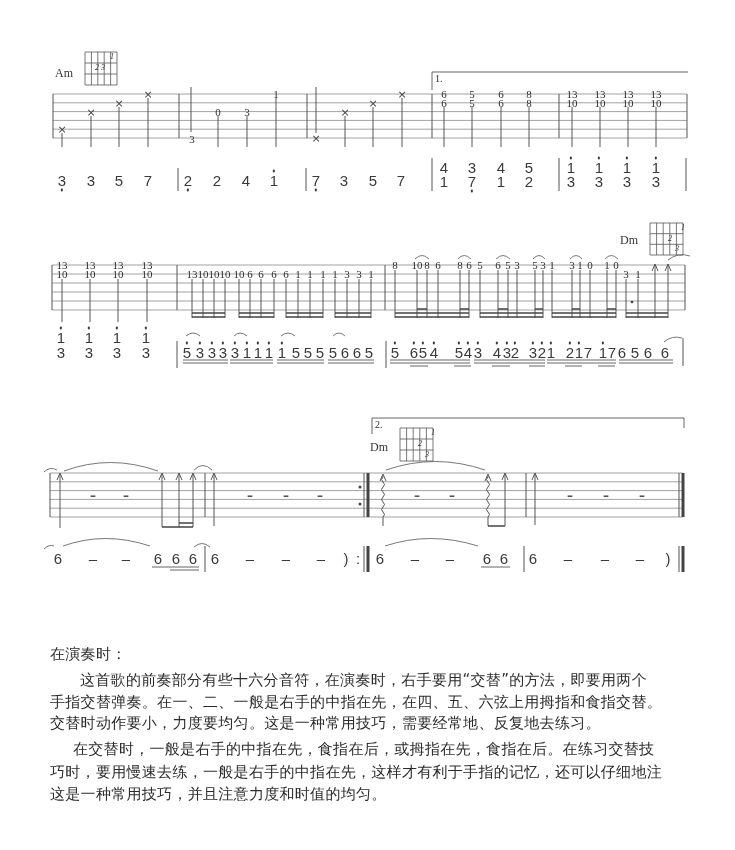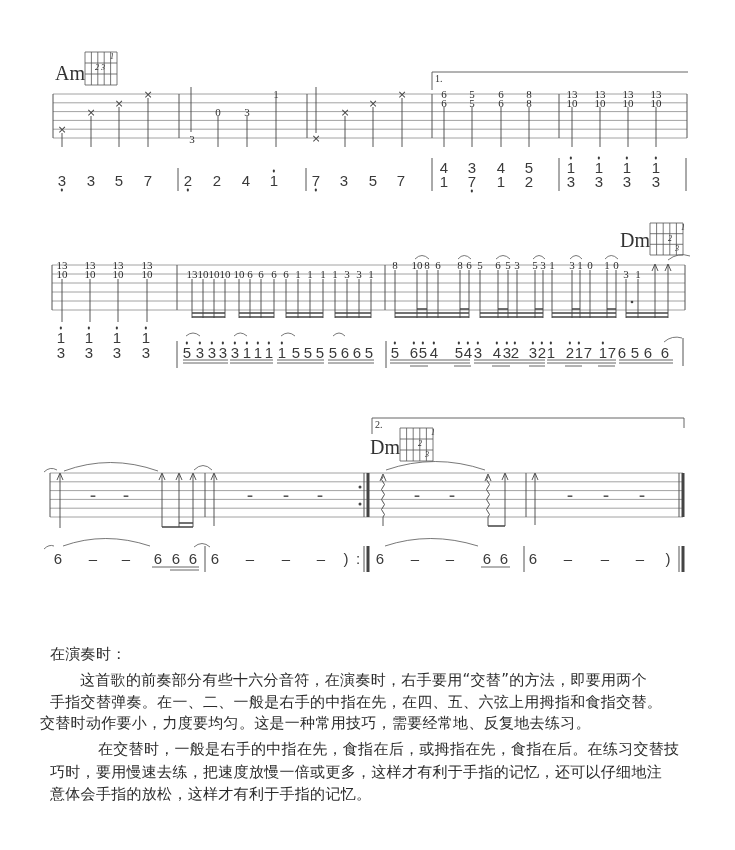--- a/index.html
+++ b/index.html
@@ -5,21 +5,21 @@
 html,body{margin:0;padding:0;background:#fff;}
 #sheet{position:relative;width:735px;height:850px;overflow:hidden;background:#fff;}
 svg.lines{position:absolute;left:0;top:0;}
 .t,.x,.d,.j,.cn,.fg,.vl,.tx{position:absolute;white-space:nowrap;line-height:1;}
 .t{transform:translate(-50%,-50%);font-family:"Liberation Serif",serif;font-size:11px;color:#2e2e2e;}
 .x{transform:translate(-50%,-50%);font-family:"DejaVu Sans",sans-serif;font-size:11px;color:#444;}
 .d{transform:translate(-50%,-50%);font-family:"DejaVu Sans",sans-serif;font-size:12px;font-weight:bold;color:#555;}
 .j{transform:translate(-50%,-50%);font-family:"Liberation Sans",sans-serif;font-size:15px;color:#3a3a3a;}
 .j[data-dot="above"]::before{content:"";position:absolute;left:50%;top:-3px;width:2.6px;height:2.6px;margin-left:-1.3px;border-radius:50%;background:#3a3a3a;}
 .j[data-dot="below"]::after{content:"";position:absolute;left:50%;bottom:-4px;width:2.6px;height:2.6px;margin-left:-1.3px;border-radius:50%;background:#3a3a3a;}
-.cn{transform:translateY(-50%);font-family:"Liberation Serif",serif;font-size:20px;color:#333;}
+.cn{transform:translateY(-50%);font-family:"Liberation Serif",serif;font-size:12px;color:#333;}
 .fg{transform:translate(-50%,-50%);font-family:"Liberation Serif",serif;font-style:italic;font-size:8px;color:#333;}
 .vl{font-family:"Liberation Serif",serif;font-size:10px;color:#333;}
 .tx{font-family:"DejaVu Sans",sans-serif;font-size:15px;color:#2b2b2b;letter-spacing:0.3px;}
 </style>
 </head>
 <body>
 
 <div id="sheet">
 
 <svg class="lines" width="735" height="850" viewBox="0 0 735 850">
@@ -296,19 +296,19 @@
   <span class="j" style="left:568px;top:558px">–</span>
   <span class="j" style="left:605px;top:558px">–</span>
   <span class="j" style="left:640px;top:558px">–</span>
   <span class="j" style="left:668px;top:558px">)</span>
 </div>
 
 <div>
   <span class="tx" style="left:50px;top:647px">在演奏时：</span>
   <span class="tx" style="left:80px;top:673px">这首歌的前奏部分有些十六分音符，在演奏时，右手要用“交替”的方法，即要用两个</span>
   <span class="tx" style="left:50px;top:695px">手指交替弹奏。在一、二、一般是右手的中指在先，在四、五、六弦上用拇指和食指交替。</span>
-  <span class="tx" style="left:40px;top:716px">交替时动作要小，力度要均匀。这是一种常用技巧，需要经常地、反复地去练习。</span>
-  <span class="tx" style="left:98px;top:742px">在交替时，一般是右手的中指在先，食指在后，或拇指在先，食指在后。在练习交替技</span>
-  <span class="tx" style="left:50px;top:765px">巧时，要用慢速去练，把速度放慢一倍或更多，这样才有利于手指的记忆，还可以仔细地注</span>
-  <span class="tx" style="left:50px;top:787px">意体会手指的放松，这样才有利于手指的记忆。</span>
+  <span class="tx" style="left:50px;top:716px">交替时动作要小，力度要均匀。这是一种常用技巧，需要经常地、反复地去练习。</span>
+  <span class="tx" style="left:73px;top:742px">在交替时，一般是右手的中指在先，食指在后，或拇指在先，食指在后。在练习交替技</span>
+  <span class="tx" style="left:50px;top:765px">巧时，要用慢速去练，一般是右手的中指在先，这样才有利于手指的记忆，还可以仔细地注</span>
+  <span class="tx" style="left:50px;top:787px">这是一种常用技巧，并且注意力度和时值的均匀。</span>
 </div>
 
 </div>
 
 </body></html>

